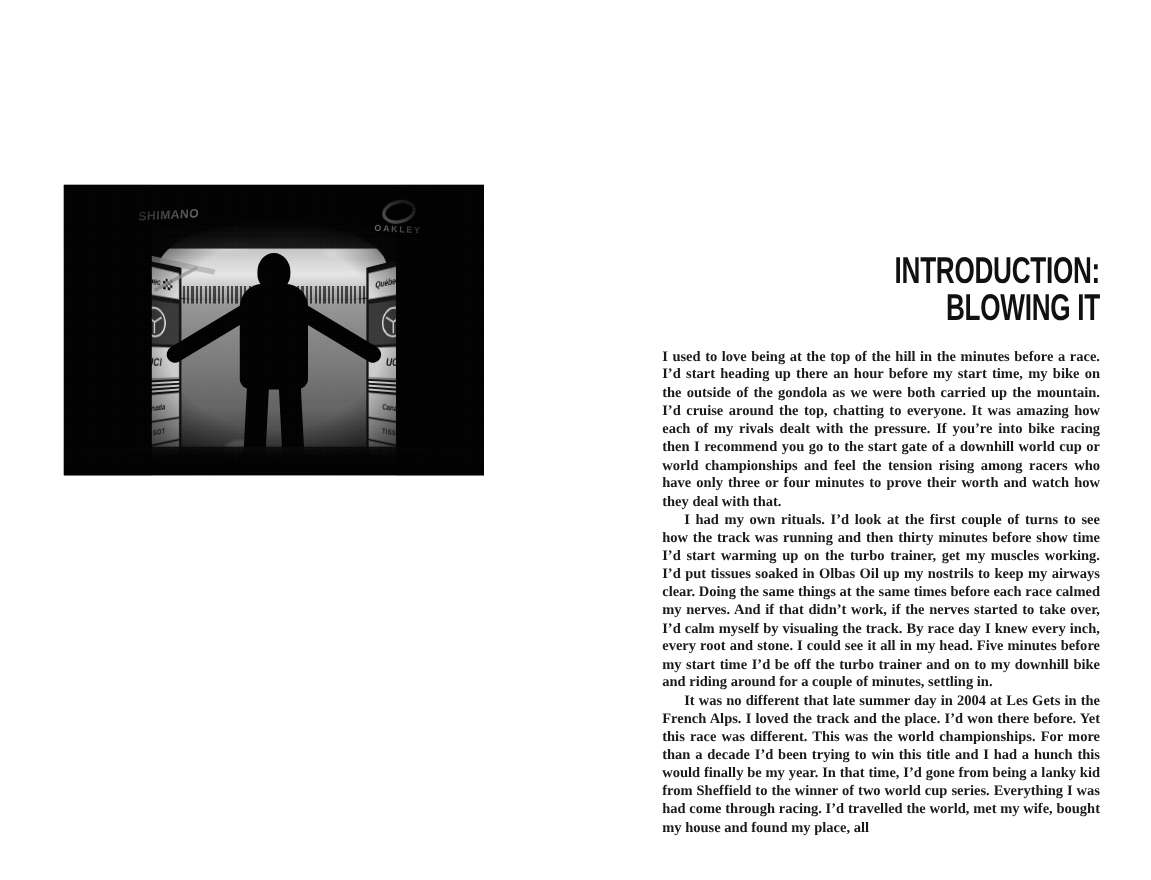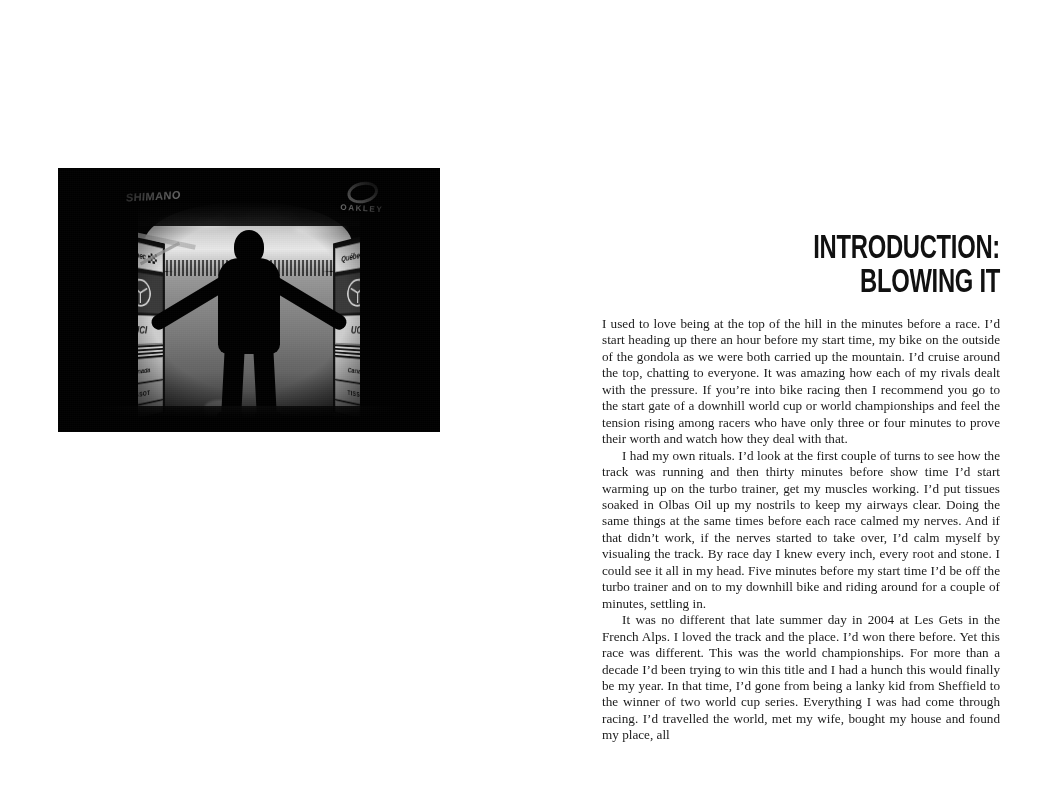--- a/index.html
+++ b/index.html
@@ -453,20 +453,21 @@
     font-family: "Liberation Serif", serif;
     font-size: 13.2px;
     line-height: 16.45px;
     color: #1b1b1b;
     text-align: justify;
     text-justify: inter-word;
     hyphens: manual;
   }
   .body-column p {
     margin: 0;
+    font-weight: bold;
   }
   .body-column p + p {
     text-indent: 20px;
   }
 </style>
 </head>
 <body>
 
 <div class="spread">
 

